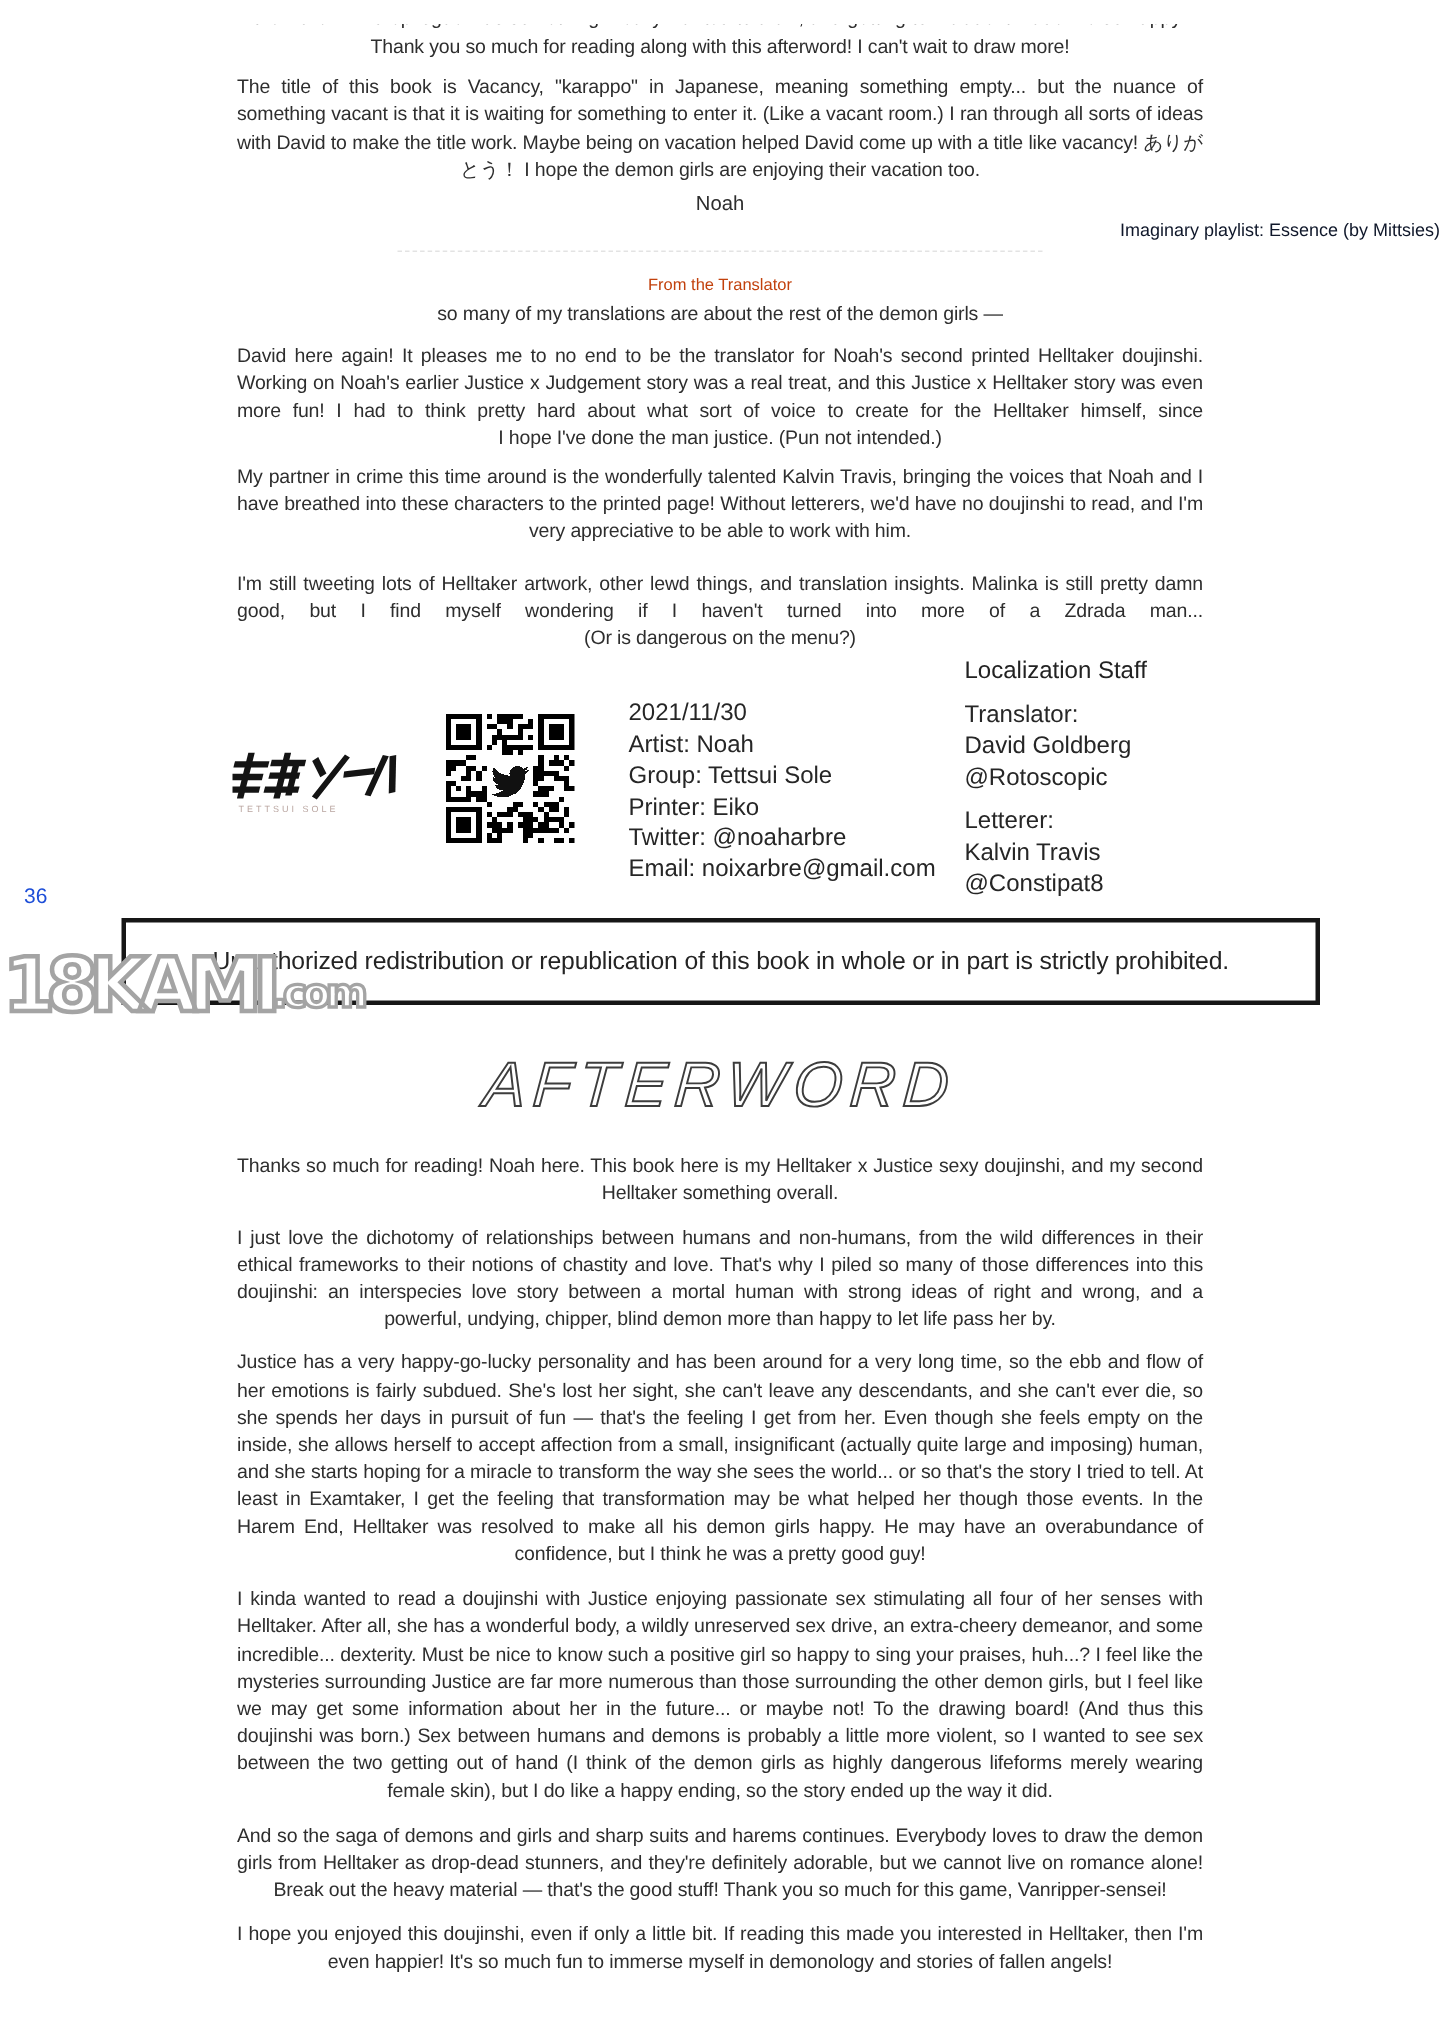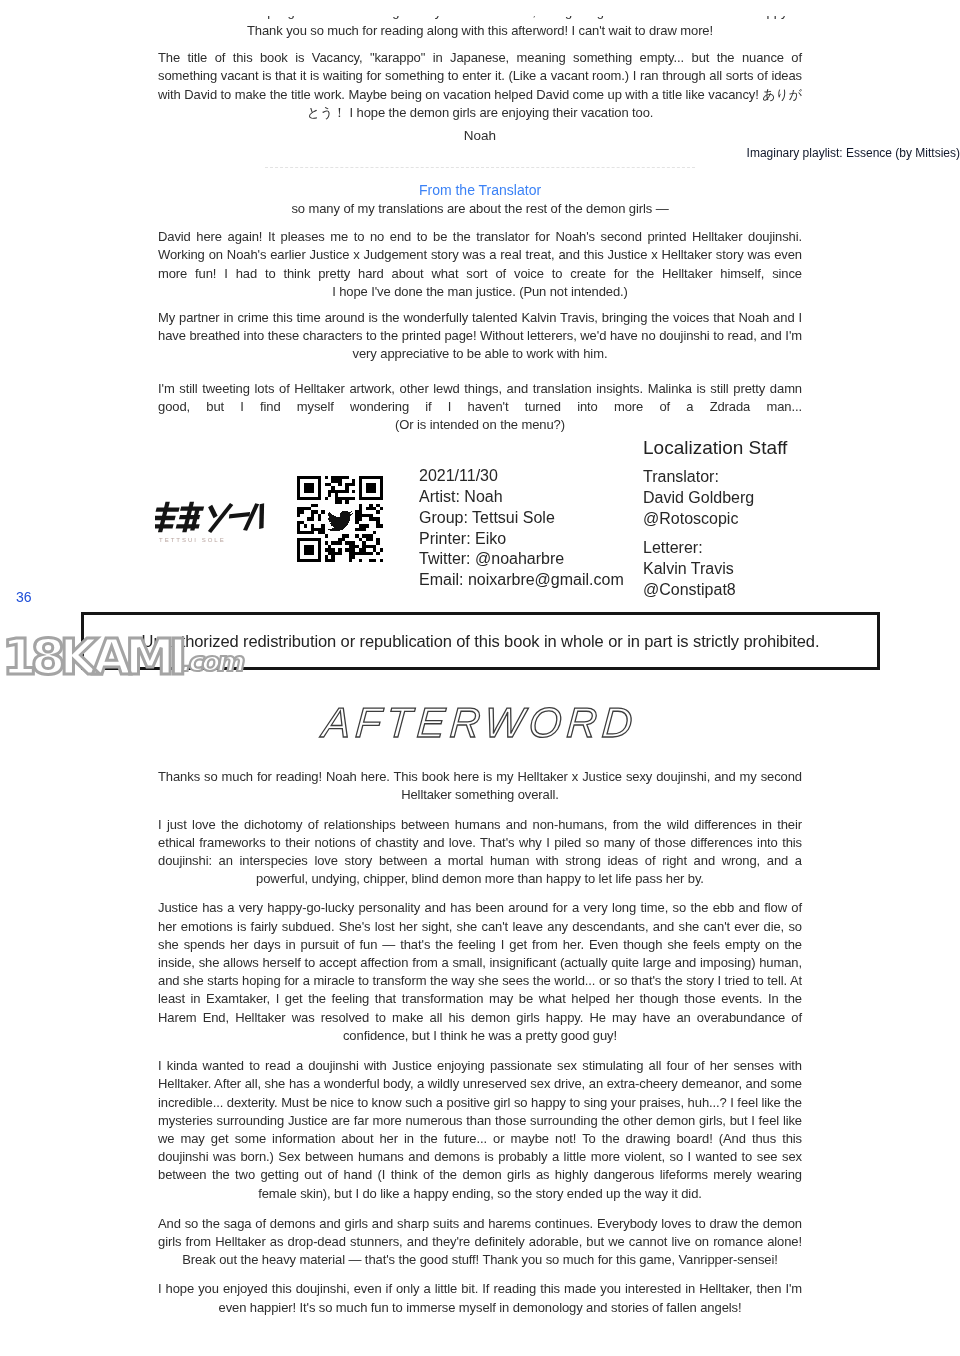--- a/index.html
+++ b/index.html
@@ -15,47 +15,47 @@
   .cline{text-align:center;}
   
   .clip{height:6px;overflow:hidden;}
   .clip>div{margin-top:-13px;text-align:center;font-size:13px;line-height:18.2px;color:#2e2e2e;}
   .mt9{margin-top:9px;}.mt10{margin-top:10px;}
   .mt8{margin-top:8px;}.mt16{margin-top:16px;}.mt11{margin-top:11px;}
   .mt12{margin-top:12px;}.mt22{margin-top:22px;}
   .byline{text-align:center;font-size:13.5px;line-height:18px;margin-top:5px;color:#2e2e2e;}
   .playlist{text-align:right;font-size:12px;line-height:16px;color:#0f172a;}
   .divider{width:430px;margin:5px auto 0;border-bottom:1px dashed #e3e3e3;height:1px;}
-  .sec-heading{text-align:center;font-size:14px;line-height:19px;margin-top:13px;color:#3b82f6;}
+  .sec-heading{text-align:center;font-size:11px;line-height:19px;margin-top:13px;color:#c2410c;}
   
   .credits{display:flex;width:650px;margin:4px auto 0;align-items:flex-start;}
   .logo-cell{margin-top:62px;width:118px;flex:0 0 auto;}
   .logo-caption{font-size:6px;letter-spacing:2px;color:#b9a5a0;margin-top:1px;padding-left:4px;}
   .qr-cell{flex:0 0 auto;margin-left:24px;margin-top:38px;}
   .info-cell{flex:0 0 auto;margin-left:36px;margin-top:28px;font-size:16px;line-height:20.8px;color:#262626;white-space:nowrap;}
   .staff-cell{margin-left:auto;font-size:16px;line-height:21px;color:#262626;white-space:nowrap;width:162px;}
-  .staff-heading{font-size:19px;line-height:20px;margin-bottom:8px;color:#222;}
+  .staff-heading{font-size:16px;line-height:20px;margin-bottom:8px;color:#222;}
   .staff-group{margin-top:0;}
   .staff-group + .staff-group{margin-top:8px;}
   .sr{position:absolute;width:1px;height:1px;overflow:hidden;clip:rect(0 0 0 0);white-space:nowrap;}
   
   .page-number{position:absolute;left:16px;top:573px;font-size:14px;color:#1d4ed8;z-index:1;}
   .notice-box{
     position:absolute;left:81px;top:596px;width:793px;height:52px;
     border:3px solid #161616;background:#ffffff;z-index:2;
     display:flex;align-items:center;justify-content:center;
     font-size:16.5px;letter-spacing:-0.1px;color:#242424;
   }
   .watermark{
     position:absolute;left:2px;top:616px;z-index:3;
     font-weight:bold;font-family:"DejaVu Sans", sans-serif;
     white-space:nowrap;line-height:1;
   }
   .wm-main{font-size:50px;letter-spacing:-6px;color:#ffffff;-webkit-text-stroke:3px #a4a4a4;}
-  .wm-suffix{font-size:27px;letter-spacing:-3px;color:#ffffff;-webkit-text-stroke:2.2px #a4a4a4;vertical-align:3px;font-style:italic;}
+  .wm-suffix{font-size:27px;letter-spacing:-3px;color:#ffffff;-webkit-text-stroke:2.2px #a4a4a4;vertical-align:3px;}
   
   .afterword-gap{height:100px;}
   .afterword-heading{
     text-align:center;font-style:italic;font-size:42px;line-height:46px;
     letter-spacing:5px;color:#3d3d3d;font-weight:400;transform:skewX(-4deg);
   }
   @supports (-webkit-text-stroke: 1px #000){
     .afterword-heading{color:#ffffff;-webkit-text-stroke:1.3px #3d3d3d;}
   }
   svg{display:block;}
@@ -80,21 +80,21 @@
 
   <div class="sec-heading">From the Translator</div>
 
   <div class="col body-text cline">so many of my translations are about the rest of the demon girls —</div>
   <div class="col body-text just-full mt10">David here again! It pleases me to no end to be the translator for Noah's second printed Helltaker doujinshi. Working on Noah's earlier Justice x Judgement story was a real treat, and this Justice x Helltaker story was even more fun! I had to think pretty hard about what sort of voice to create for the Helltaker himself, since</div>
   <div class="col body-text cline">I hope I've done the man justice. (Pun not intended.)</div>
 
   <div class="col body-text just mt8">My partner in crime this time around is the wonderfully talented Kalvin Travis, bringing the voices that Noah and I have breathed into these characters to the printed page! Without letterers, we'd have no doujinshi to read, and I'm very appreciative to be able to work with him.</div>
 
   <div class="col body-text just-full mt16">I'm still tweeting lots of Helltaker artwork, other lewd things, and translation insights. Malinka is still pretty damn good, but I find myself wondering if I haven't turned into more of a Zdrada man...</div>
-  <div class="col body-text cline">(Or is intended on the menu?)</div>
+  <div class="col body-text cline">(Or is dangerous on the menu?)</div>
 
   <div class="credits">
 
     <div class="logo-cell">
       <span class="sr">鉄槌ソール</span>
       <svg width="112" height="36" viewBox="0 0 120 38" aria-hidden="true">
         <g transform="skewX(-14)" stroke="#141414" stroke-width="4.6" stroke-linecap="square" fill="none">
 
           <path d="M14 4 L14 32"></path>
             <path d="M6 10 L26 10"></path>

